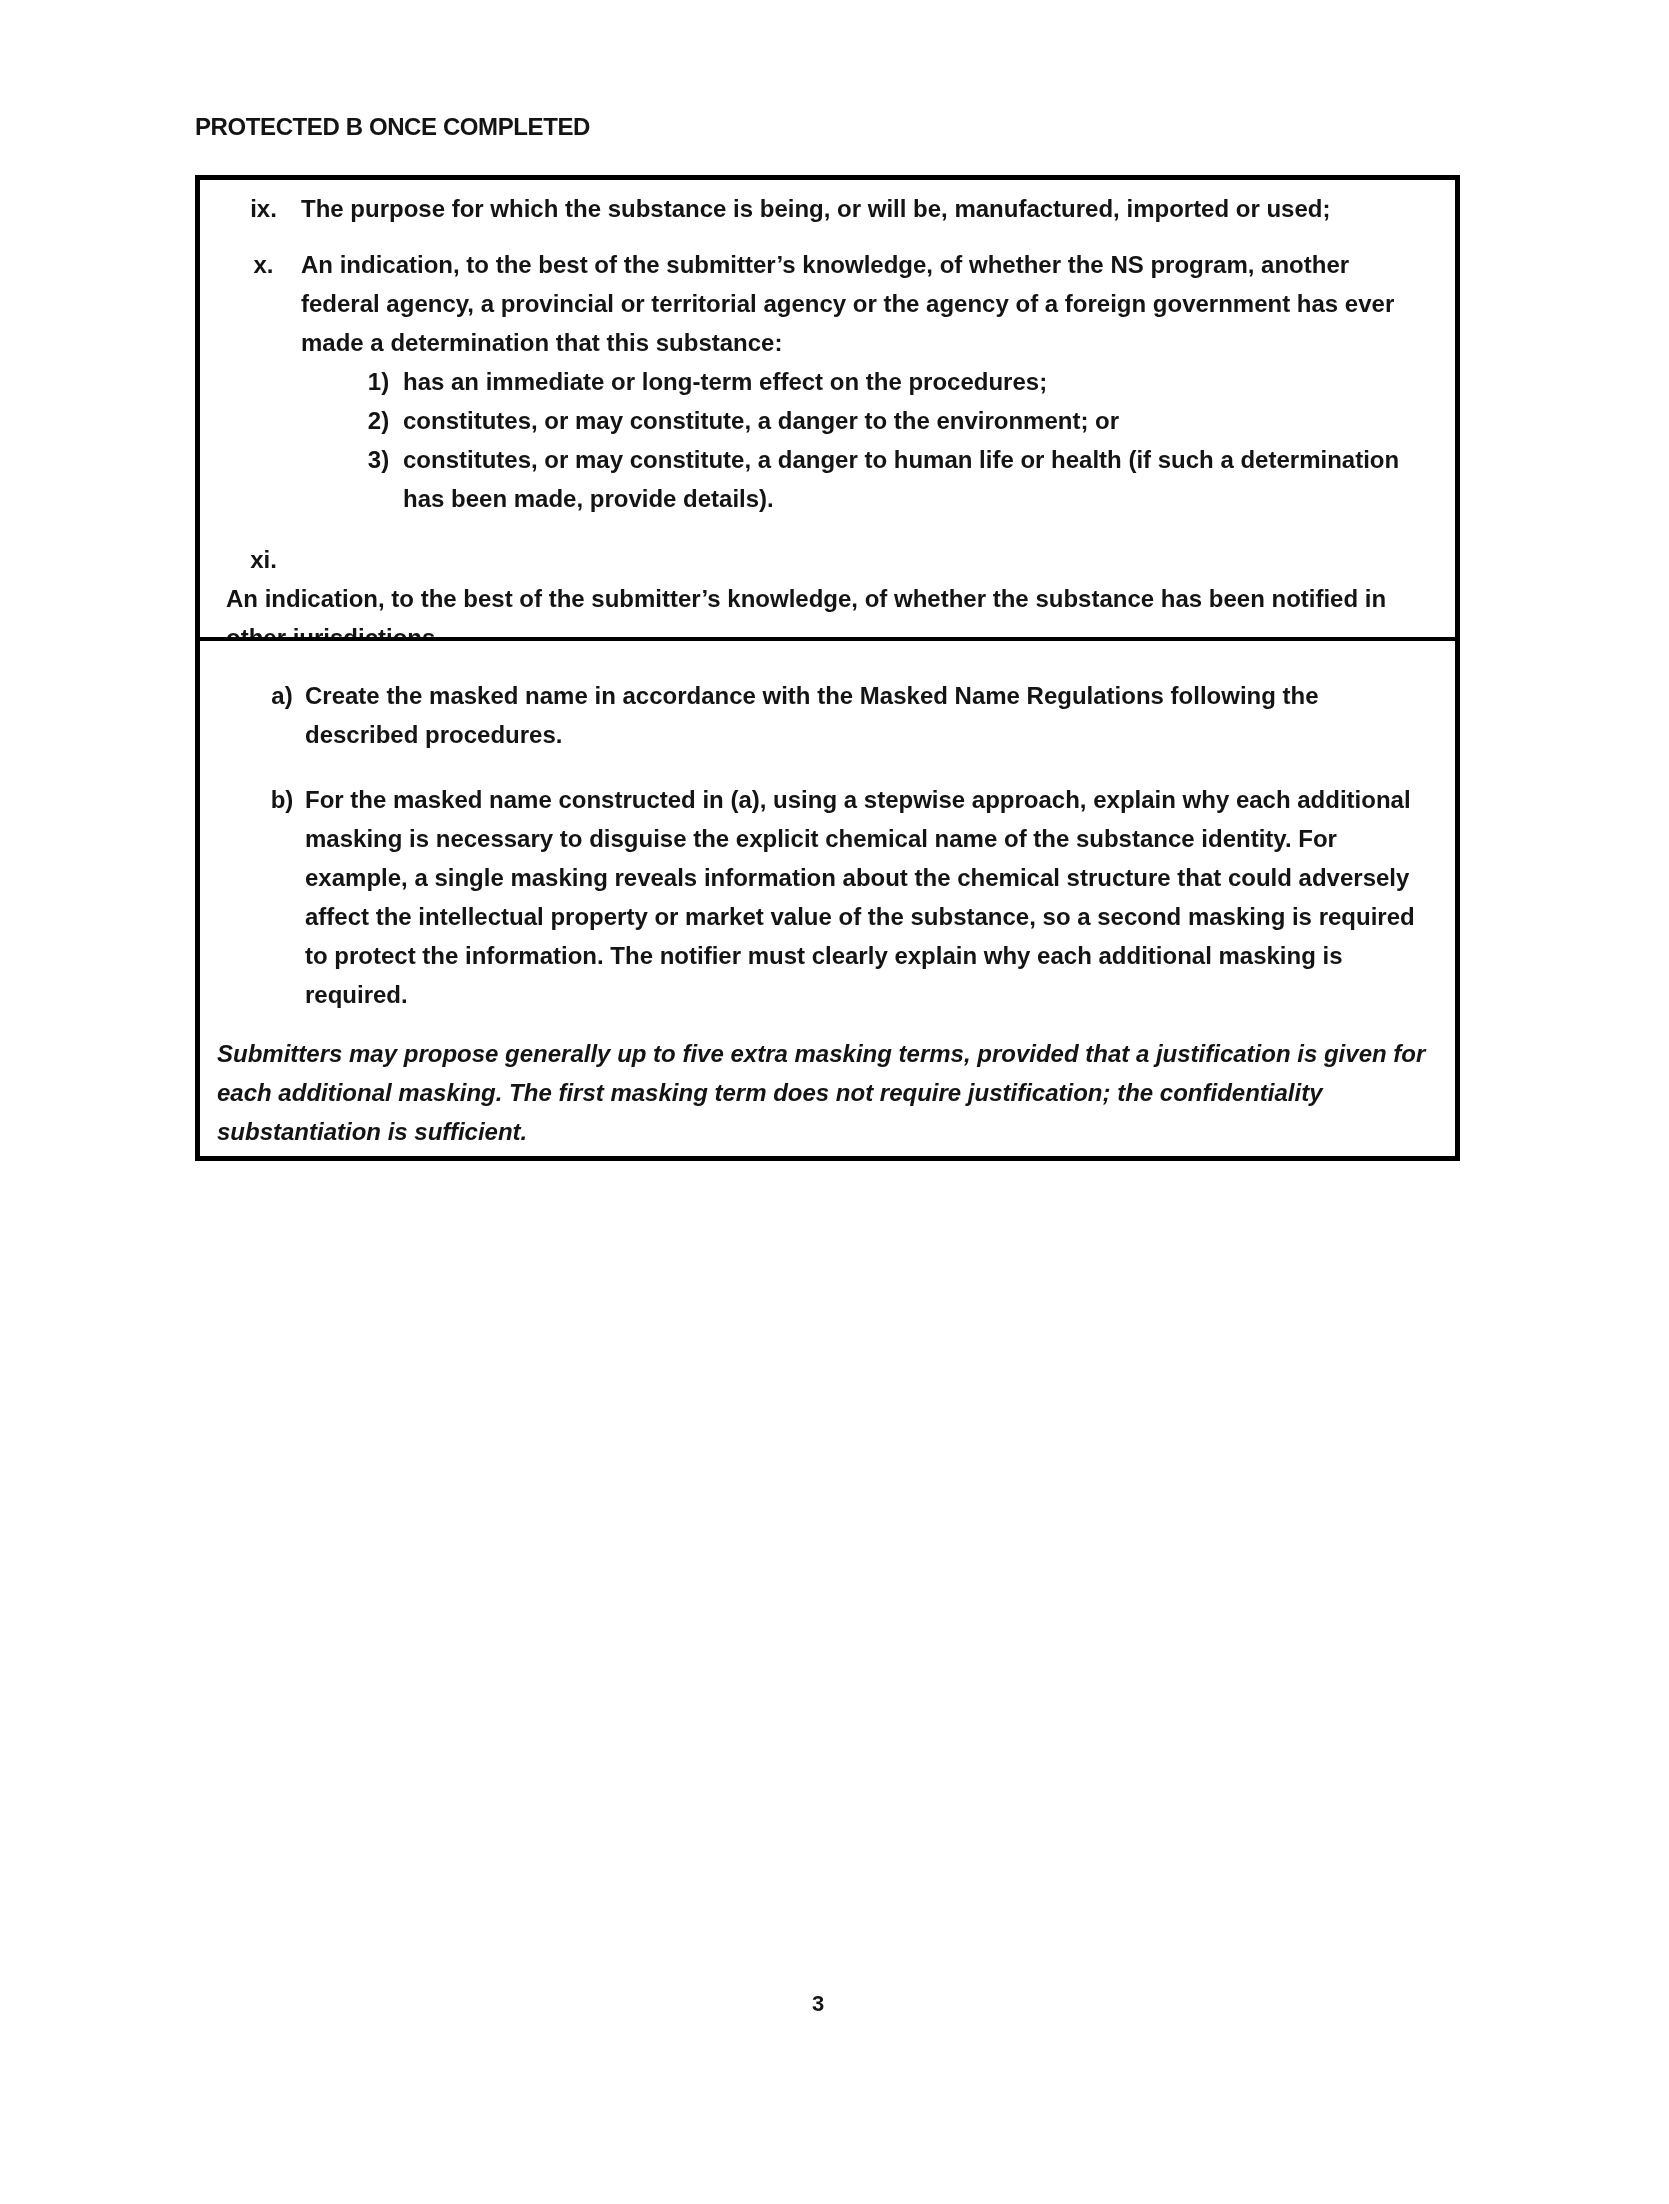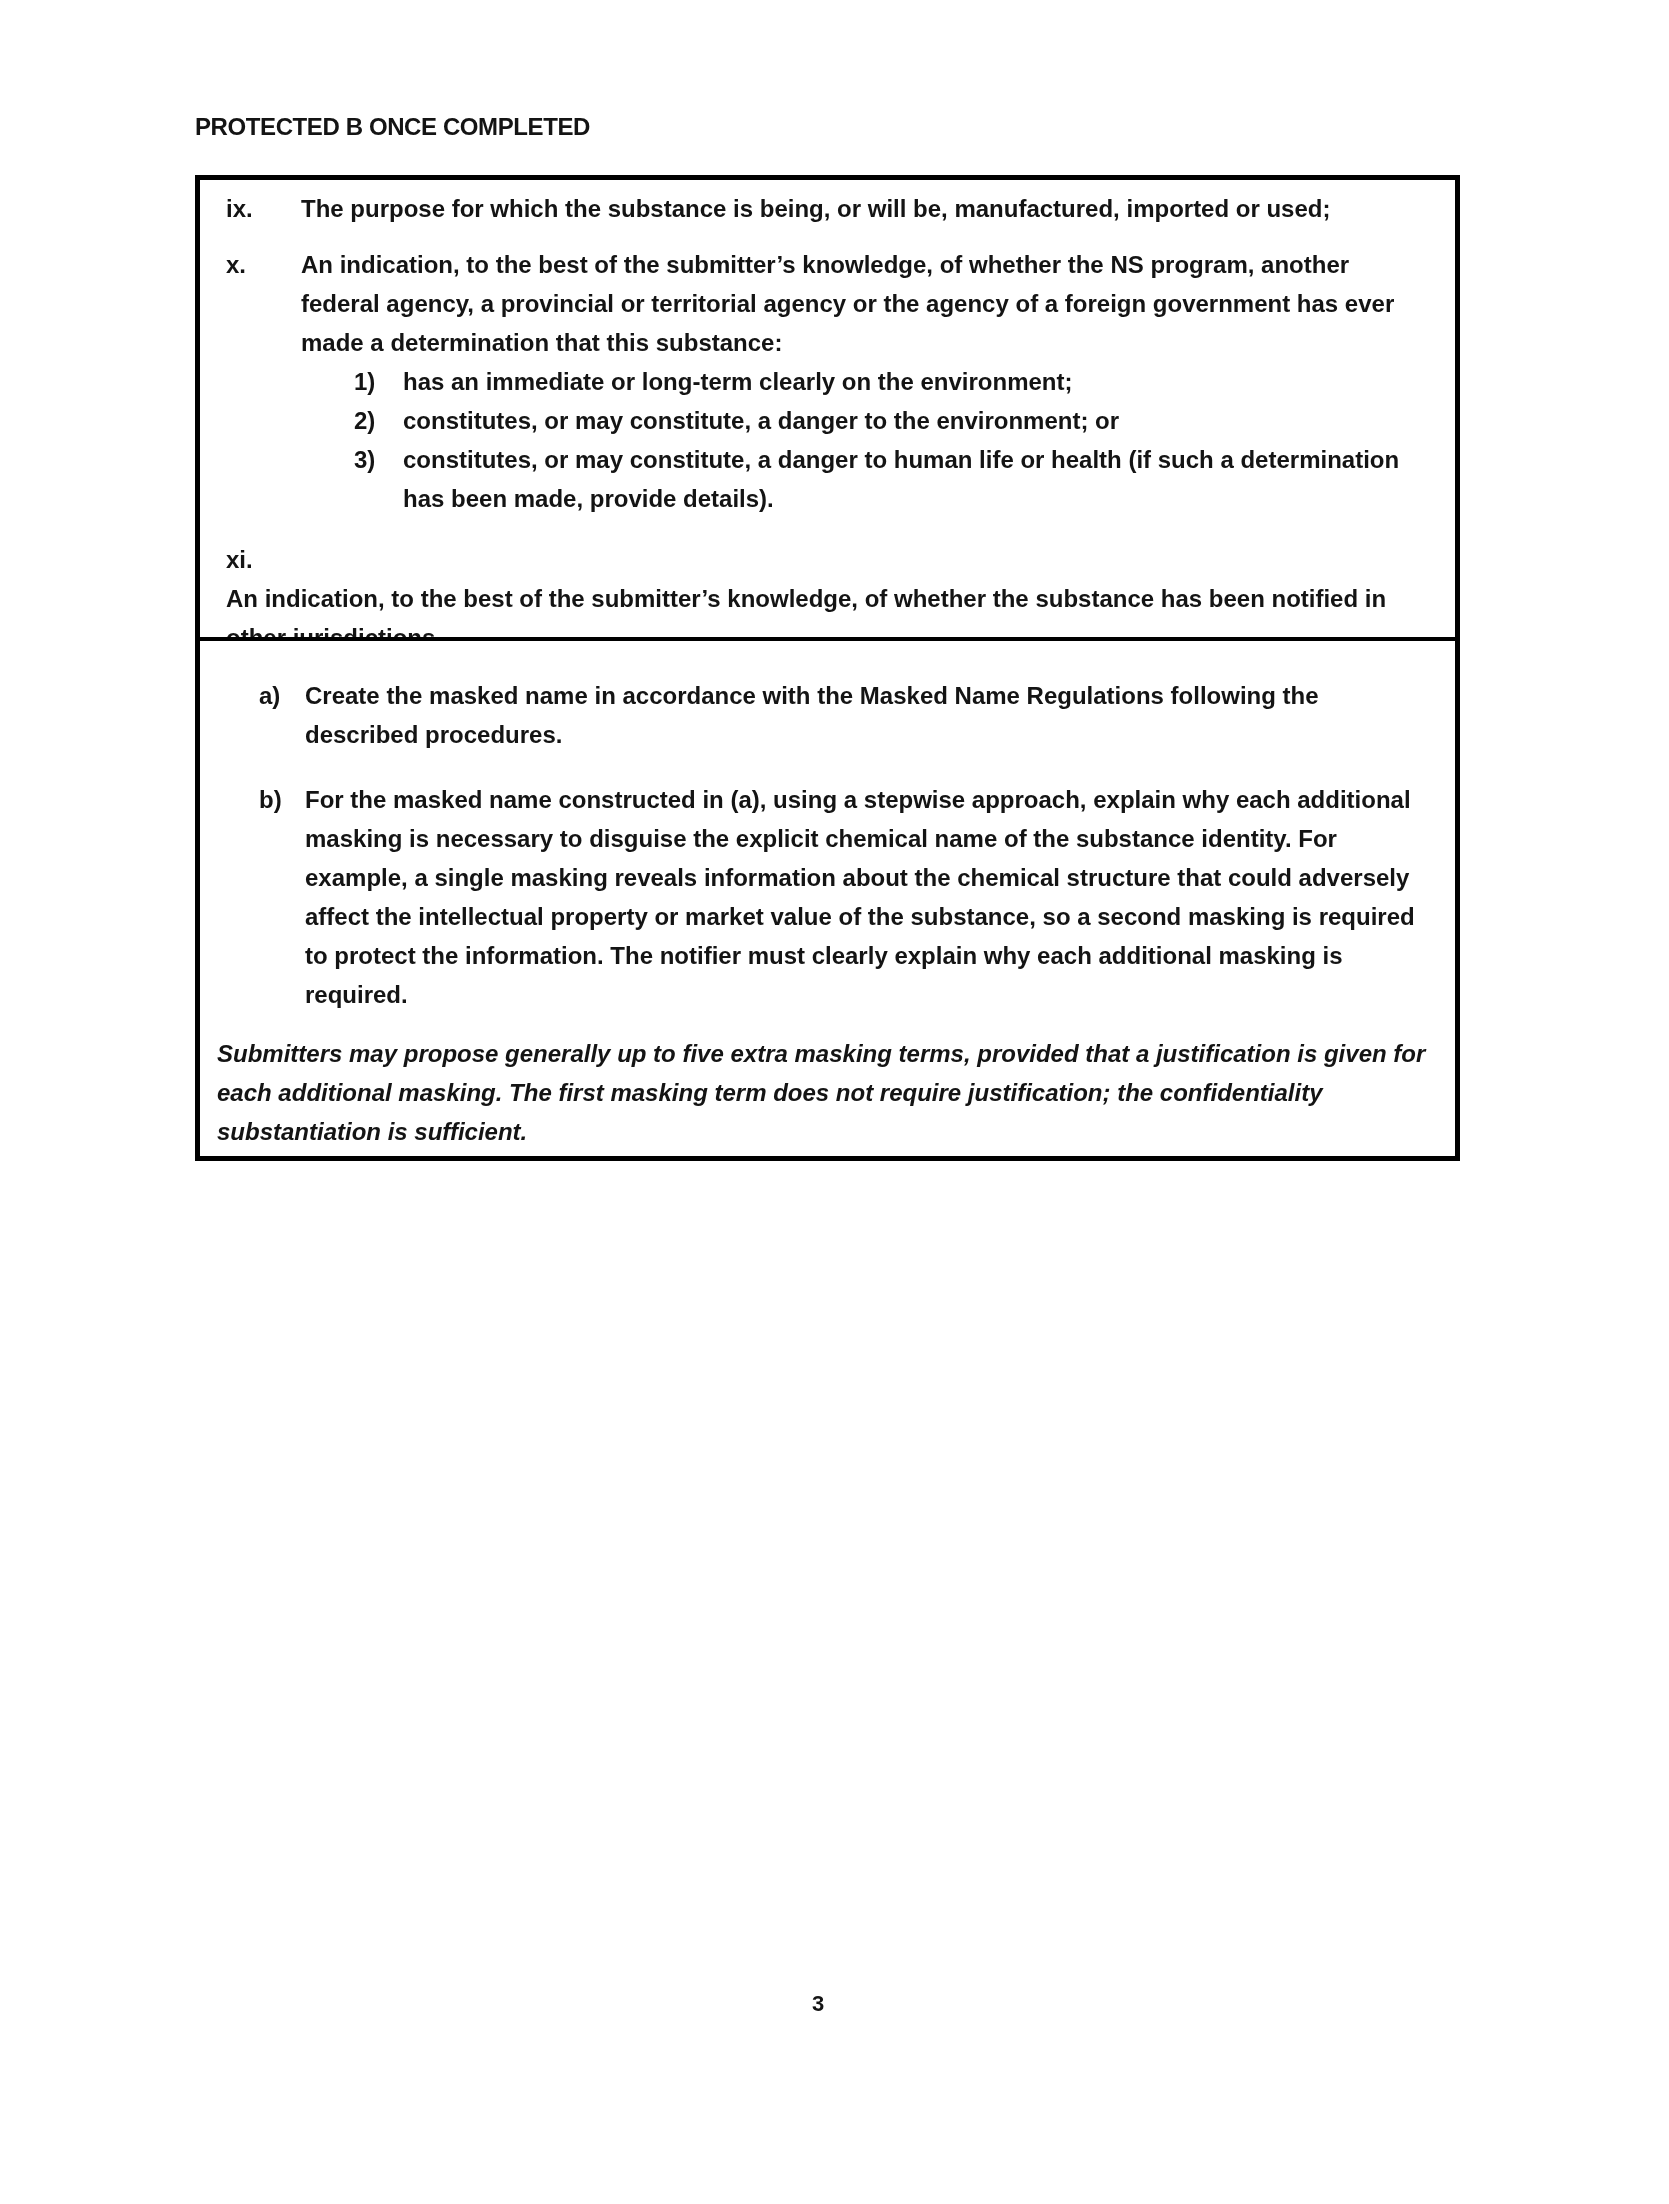--- a/index.html
+++ b/index.html
@@ -36,21 +36,21 @@
     border-bottom-width: 3.4px;
     padding: 9.4px 26px 10.3px 26px;
   }
   .box2 {
     top: 637px;
     border: 5.1px solid #000000;
     border-top-width: 4.3px;
     padding: 8.6px 17px 5.1px 17px;
   }
   .li { display: flex; align-items: flex-start; }
-  .li .lbl { flex: 0 0 auto; }
+  .li .lbl { flex: 0 0 auto; text-align: center; }
   .li .txt { flex: 1 1 auto; }
   .roman .lbl { width: 75px; }
   .roman + .roman { margin-top: 17px; }
   .sublist { margin-left: 128px; }
   .sub .lbl { width: 49px; }
   .gap-before-xi { margin-top: 22px; flex-direction: column; }
   .para { margin-top: 26px; }
   .heading { margin-top: 0; }
   .alpha { margin-left: 42px; margin-top: 26px; }
   .alpha .lbl { width: 46px; }
@@ -78,21 +78,21 @@
     </div>
 
     <div class="li roman">
       <span class="lbl">x.</span>
       <div class="txt">An indication, to the best of the submitter’s knowledge, of whether the NS program, another federal agency, a provincial or territorial agency or the agency of a foreign government has ever made a determination that this substance:</div>
     </div>
 
     <div class="sublist">
       <div class="li sub">
         <span class="lbl">1)</span>
-        <div class="txt">has an immediate or long-term clearly on the environment;</div>
+        <div class="txt">has an immediate or long-term effect on the procedures;</div>
       </div>
       <div class="li sub">
         <span class="lbl">2)</span>
         <div class="txt">constitutes, or may constitute, a danger to the environment; or</div>
       </div>
       <div class="li sub">
         <span class="lbl">3)</span>
         <div class="txt">constitutes, or may constitute, a danger to human life or health (if such a determination has been made, provide details).</div>
       </div>
     </div>

